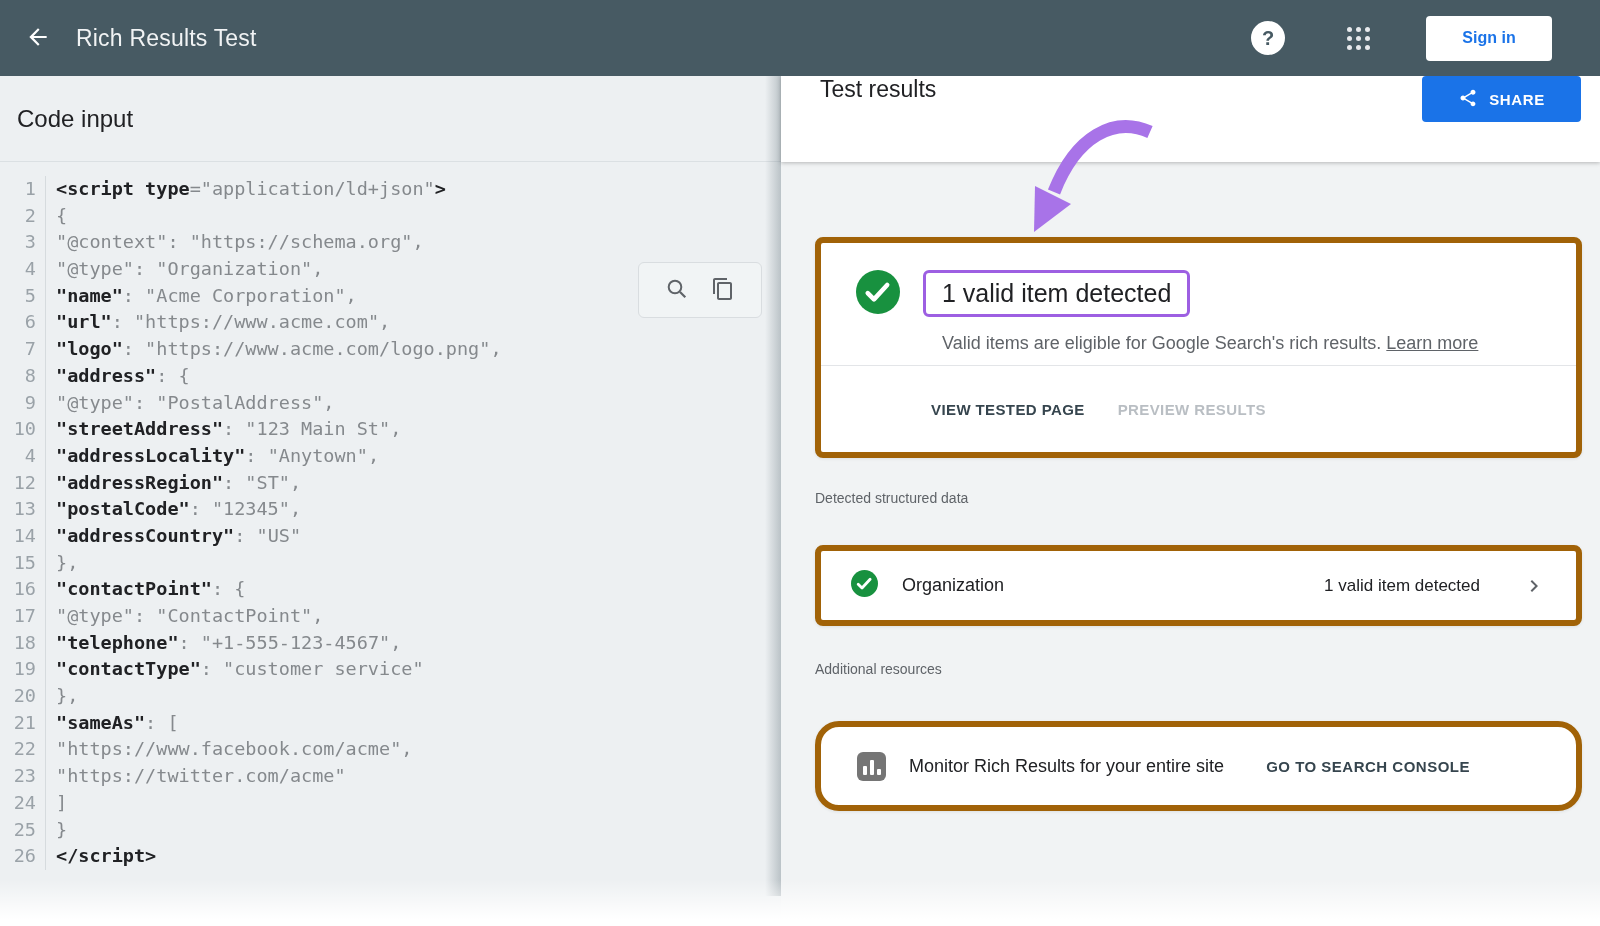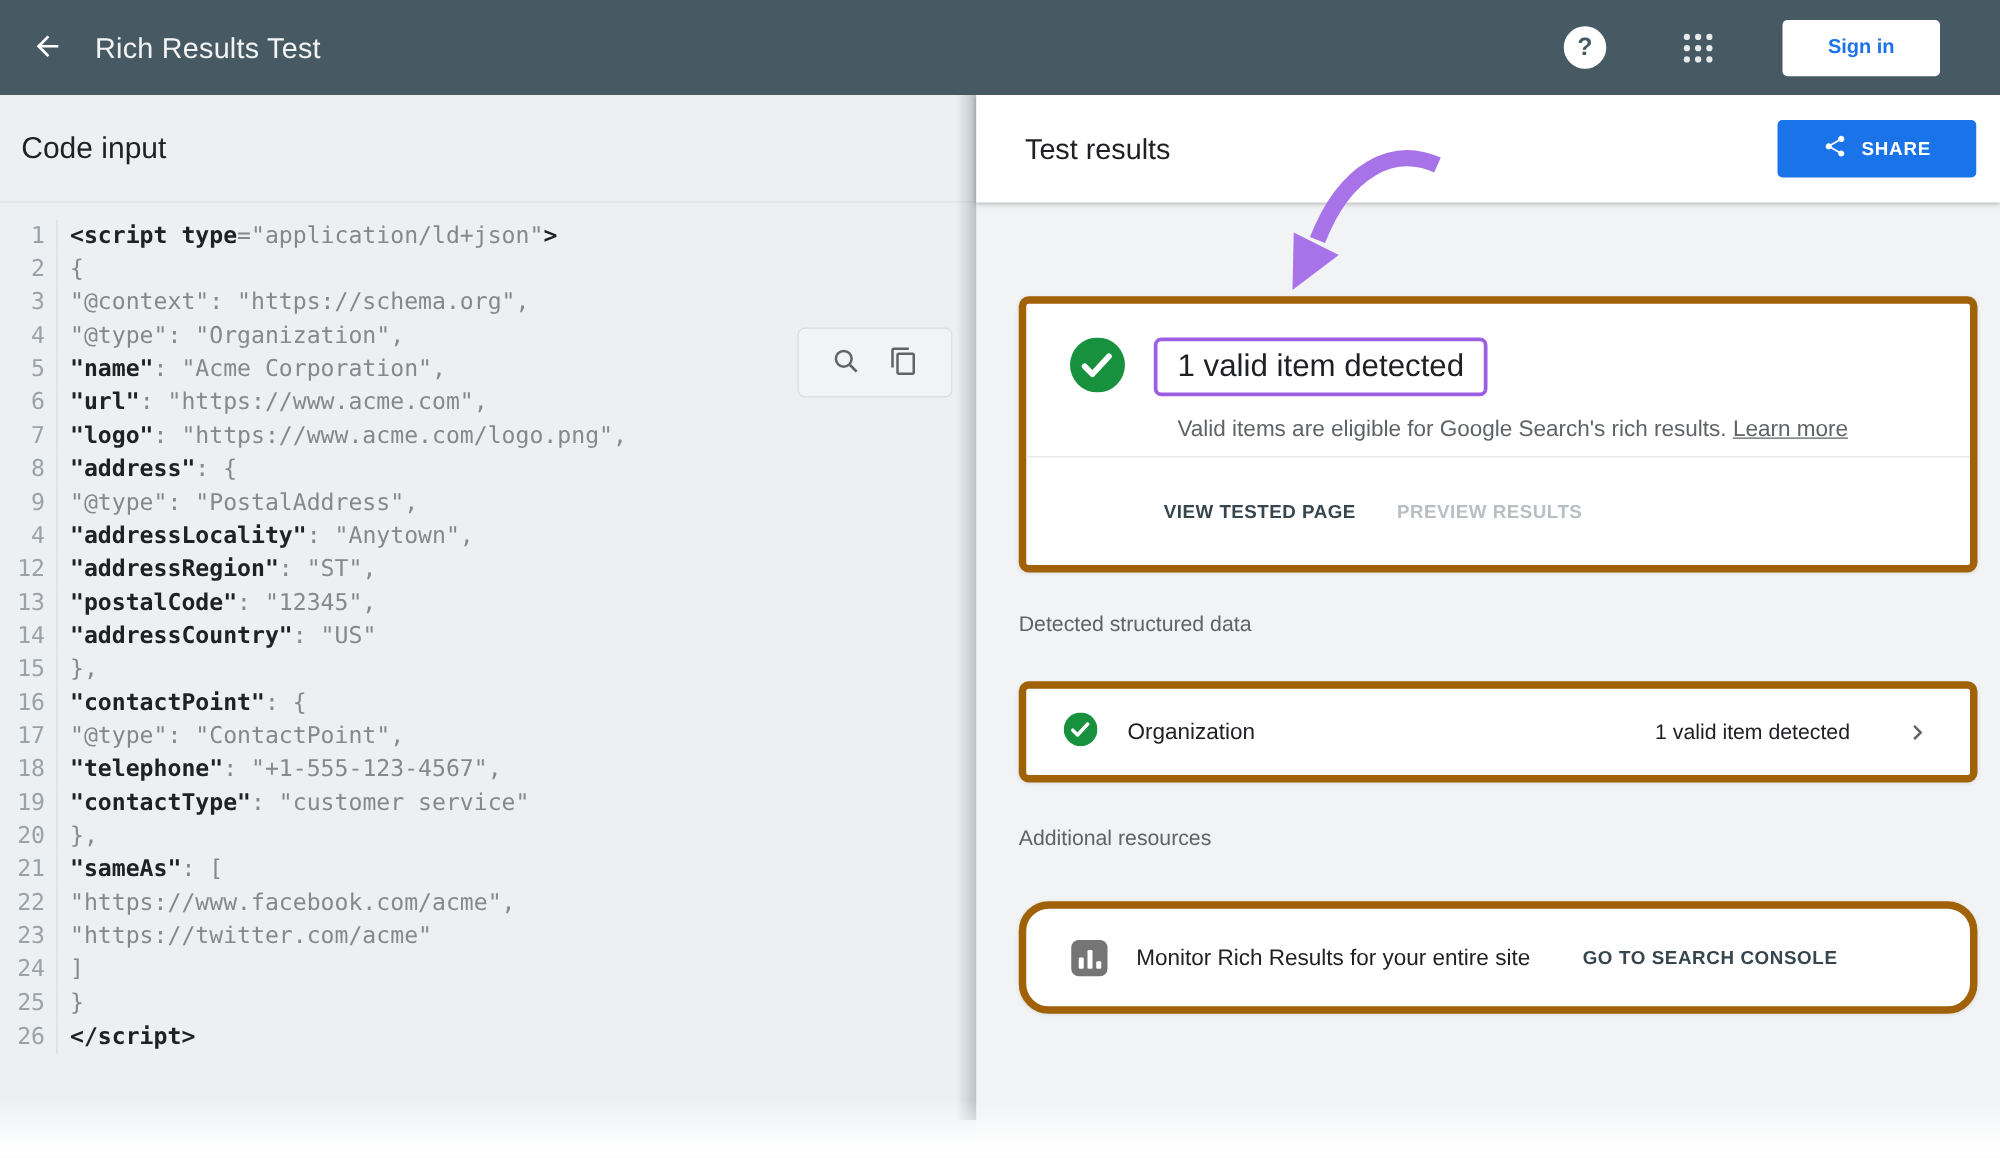--- a/index.html
+++ b/index.html
@@ -36,21 +36,21 @@
   .code-toolbar{position:absolute;left:638px;top:100px;width:122px;height:54px;
                 border:1px solid #d9dde0;border-radius:6px;display:flex;align-items:center;
                 justify-content:center;gap:22px;background:rgba(255,255,255,.25);}
   .icon-btn{border:none;background:transparent;padding:0;cursor:pointer;display:flex;}
   .divider-shadow{position:absolute;left:765px;top:76px;width:16px;height:820px;z-index:3;
                   background:linear-gradient(to right,rgba(70,90,100,0),rgba(70,90,100,.30));}
 
   
   .right-panel{position:absolute;left:781px;top:76px;width:819px;height:850px;background:#f1f3f4;}
   .results-topbar{position:absolute;left:0;top:0;width:100%;height:86px;background:#fff;
-                  box-shadow:0 1px 4px rgba(0,0,0,.25);display:flex;align-items:center;z-index:4;}
+                  box-shadow:0 1px 4px rgba(0,0,0,.25);display:flex;z-index:4;}
   .results-title{font-size:23px;font-weight:500;margin-left:39px;flex:1;}
   .share-btn{height:46px;width:159px;margin-right:19px;border:none;border-radius:4px;background:#1a73e8;
              color:#fff;font-size:15px;font-weight:bold;letter-spacing:.6px;cursor:pointer;
              display:flex;align-items:center;justify-content:center;gap:11px;font-family:inherit;}
 
   .card{position:absolute;background:#fff;border:6px solid #a16207;border-radius:8px;
         box-shadow:0 1px 3px rgba(60,64,67,.10);box-sizing:border-box;}
   .result-card{left:34px;top:161px;width:767px;height:221px;z-index:5;}
   .result-main{display:flex;align-items:flex-start;padding:27px 28px 0 35px;}
   .result-text{margin-left:23px;}
@@ -58,21 +58,21 @@
   .result-title{font-size:25px;color:#202124;}
   .result-subtitle{font-size:18px;color:#5f6368;margin-top:16px;margin-left:19px;}
   .learn-more{color:#5f6368;text-decoration:underline;cursor:pointer;}
   .result-footer{position:absolute;left:0;right:0;bottom:0;height:87px;border-top:1px solid #e3e5e8;
                  display:flex;align-items:center;padding-left:110px;gap:33px;box-sizing:border-box;}
   .text-btn{border:none;background:transparent;font-size:15px;font-weight:bold;letter-spacing:.4px;
             cursor:pointer;font-family:inherit;padding:6px 0;}
   .text-btn.primary{color:#36454e;}
   .text-btn.disabled{color:#b9bec3;cursor:default;text-align:center;}
 
-  .section-label{position:absolute;left:34px;font-size:17px;color:#5f6368;z-index:5;text-align:center;}
+  .section-label{position:absolute;left:34px;font-size:14px;color:#5f6368;z-index:5;text-align:center;}
   .label-detected{top:414px;}
   .label-resources{top:585px;}
 
   .row-card{left:34px;width:767px;display:flex;align-items:center;z-index:5;}
   .org-card{top:469px;height:81px;padding:0 30px 0 30px;cursor:pointer;}
   .row-name{font-size:18px;color:#202124;margin-left:24px;flex:1;}
   .row-status{font-size:17px;color:#202124;}
   .chevron{margin-left:42px;display:flex;}
 
   .res-card{top:645px;height:90px;padding:0 0 0 36px;border-radius:24px;}
@@ -128,20 +128,21 @@
       <div id="code-lines">
           <div class="code-line"><span class="line-num">1</span><span class="line-code"><span class="tok-key">&lt;script type</span><span class="tok-muted">="application/ld+json"</span><span class="tok-key">&gt;</span></span></div>
           <div class="code-line"><span class="line-num">2</span><span class="line-code"><span class="tok-muted">{</span></span></div>
           <div class="code-line"><span class="line-num">3</span><span class="line-code"><span class="tok-muted">"@context": "https://schema.org",</span></span></div>
           <div class="code-line"><span class="line-num">4</span><span class="line-code"><span class="tok-muted">"@type": "Organization",</span></span></div>
           <div class="code-line"><span class="line-num">5</span><span class="line-code"><span class="tok-key">"name"</span><span class="tok-muted">: "Acme Corporation",</span></span></div>
           <div class="code-line"><span class="line-num">6</span><span class="line-code"><span class="tok-key">"url"</span><span class="tok-muted">: "https://www.acme.com",</span></span></div>
           <div class="code-line"><span class="line-num">7</span><span class="line-code"><span class="tok-key">"logo"</span><span class="tok-muted">: "https://www.acme.com/logo.png",</span></span></div>
           <div class="code-line"><span class="line-num">8</span><span class="line-code"><span class="tok-key">"address"</span><span class="tok-muted">: {</span></span></div>
           <div class="code-line"><span class="line-num">9</span><span class="line-code"><span class="tok-muted">"@type": "PostalAddress",</span></span></div>
+          <div class="code-line"><span class="line-num">10</span><span class="line-code"><span class="tok-key">"streetAddress"</span><span class="tok-muted">: "123 Main St",</span></span></div>
           <div class="code-line"><span class="line-num">4</span><span class="line-code"><span class="tok-key">"addressLocality"</span><span class="tok-muted">: "Anytown",</span></span></div>
           <div class="code-line"><span class="line-num">12</span><span class="line-code"><span class="tok-key">"addressRegion"</span><span class="tok-muted">: "ST",</span></span></div>
           <div class="code-line"><span class="line-num">13</span><span class="line-code"><span class="tok-key">"postalCode"</span><span class="tok-muted">: "12345",</span></span></div>
           <div class="code-line"><span class="line-num">14</span><span class="line-code"><span class="tok-key">"addressCountry"</span><span class="tok-muted">: "US"</span></span></div>
           <div class="code-line"><span class="line-num">15</span><span class="line-code"><span class="tok-muted">},</span></span></div>
           <div class="code-line"><span class="line-num">16</span><span class="line-code"><span class="tok-key">"contactPoint"</span><span class="tok-muted">: {</span></span></div>
           <div class="code-line"><span class="line-num">17</span><span class="line-code"><span class="tok-muted">"@type": "ContactPoint",</span></span></div>
           <div class="code-line"><span class="line-num">18</span><span class="line-code"><span class="tok-key">"telephone"</span><span class="tok-muted">: "+1-555-123-4567",</span></span></div>
           <div class="code-line"><span class="line-num">19</span><span class="line-code"><span class="tok-key">"contactType"</span><span class="tok-muted">: "customer service"</span></span></div>
           <div class="code-line"><span class="line-num">20</span><span class="line-code"><span class="tok-muted">},</span></span></div>

